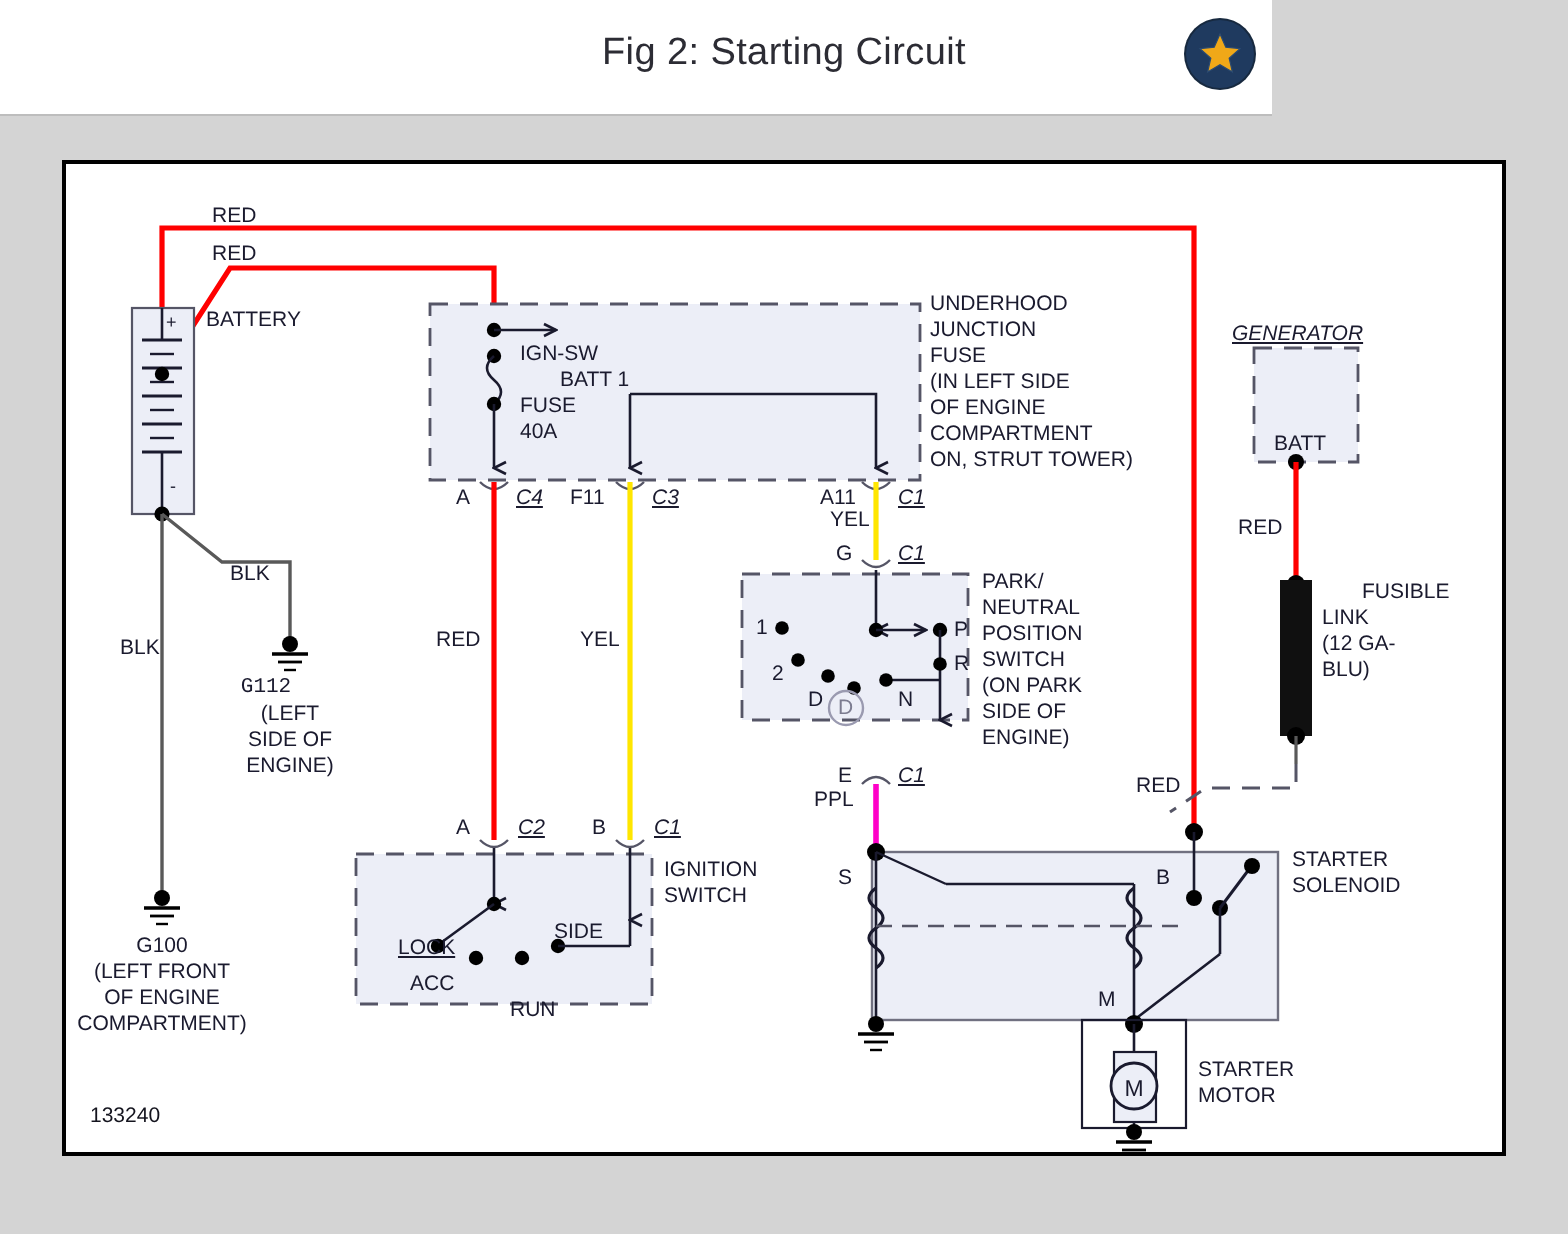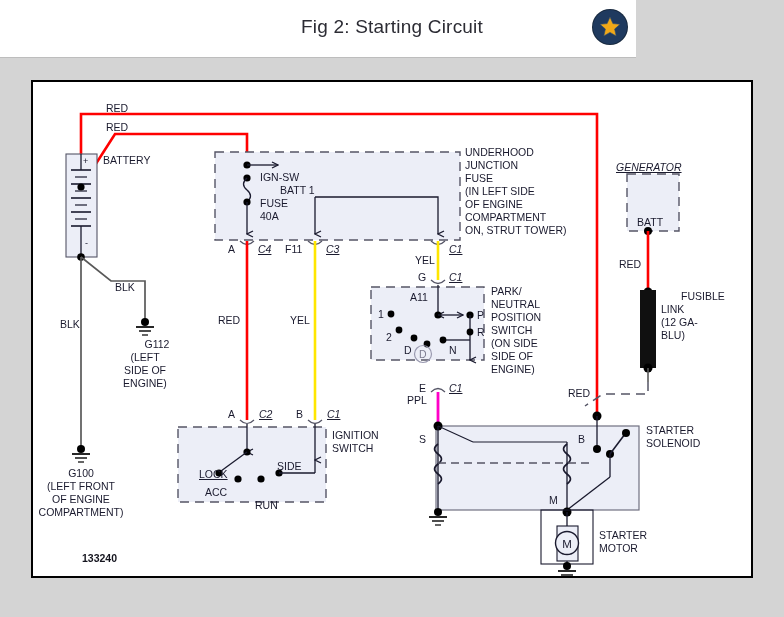--- a/index.html
+++ b/index.html
@@ -42,21 +42,21 @@
     font-family:"Liberation Sans", sans-serif;
     font-size:10.5px;
     color:#1a1a2e;
     line-height:12.4px;
     white-space:pre;
   }
   .lbl.u{text-decoration:underline;font-style:italic;}
   .lbl.ctr{text-align:center;}
   #fignum{
     position:absolute;left:12px;top:470px;
-    font-size:10.5px;font-weight:bold;color:#14141e;margin-left:37px;
+    font-size:10.5px;font-weight:normal;color:#14141e;
   }
 </style>
 </head>
 <body>
 
 <div id="titlebar">
   <div id="titletext">Fig 2: Starting Circuit</div>
   <div id="star-badge">
     <svg width="22" height="22" viewBox="0 0 22 22">
       <polygon points="11,1 13.9,7.6 21,8.3 15.6,13.1 17.2,20 11,16.4 4.8,20 6.4,13.1 1,8.3 8.1,7.6" fill="#f0a818" stroke="#2a4a72" stroke-width="0.6"></polygon>
@@ -279,41 +279,41 @@
   <div class="lbl" style="left:432px;top:90px;">FUSE</div>
   <div class="lbl" style="left:432px;top:103px;">(IN LEFT SIDE</div>
   <div class="lbl" style="left:432px;top:116px;">OF ENGINE</div>
   <div class="lbl" style="left:432px;top:129px;">COMPARTMENT</div>
   <div class="lbl" style="left:432px;top:142px;">ON, STRUT TOWER)</div>
 
   <div class="lbl" style="left:195px;top:161px;">A</div>
   <div class="lbl u" style="left:225px;top:161px;">C4</div>
   <div class="lbl" style="left:252px;top:161px;">F11</div>
   <div class="lbl u" style="left:293px;top:161px;">C3</div>
-  <div class="lbl" style="left:377px;top:161px;margin-top:48px;">A11</div>
+  <div class="lbl" style="left:377px;top:161px;">A11</div>
   <div class="lbl u" style="left:416px;top:161px;">C1</div>
 
   <div class="lbl" style="left:385px;top:189px;">G</div>
   <div class="lbl u" style="left:416px;top:189px;">C1</div>
   <div class="lbl" style="left:386px;top:300px;">E</div>
   <div class="lbl u" style="left:416px;top:300px;">C1</div>
 
   <div class="lbl" style="left:345px;top:226px;">1</div>
   <div class="lbl" style="left:353px;top:249px;">2</div>
   <div class="lbl" style="left:371px;top:262px;">D</div>
   <div class="lbl" style="left:416px;top:262px;">N</div>
   <div class="lbl" style="left:444px;top:244px;">R</div>
   <div class="lbl" style="left:444px;top:227px;">P</div>
   <div class="lbl" style="left:386px;top:266px;color:#7c7c90;">D</div>
 
   <div class="lbl" style="left:458px;top:203px;text-align:center;">PARK/</div>
   <div class="lbl" style="left:458px;top:216px;">NEUTRAL</div>
   <div class="lbl" style="left:458px;top:229px;">POSITION</div>
   <div class="lbl" style="left:458px;top:242px;">SWITCH</div>
-  <div class="lbl" style="left:458px;top:255px;">(ON SIDE</div>
+  <div class="lbl" style="left:458px;top:255px;">(ON PARK</div>
   <div class="lbl" style="left:458px;top:268px;">SIDE OF</div>
   <div class="lbl" style="left:458px;top:281px;">ENGINE)</div>
 
   <div class="lbl" style="left:195px;top:326px;">A</div>
   <div class="lbl u" style="left:226px;top:326px;">C2</div>
   <div class="lbl" style="left:263px;top:326px;">B</div>
   <div class="lbl u" style="left:294px;top:326px;">C1</div>
 
   <div class="lbl" style="left:166px;top:386px;text-decoration:underline;">LOCK</div>
   <div class="lbl" style="left:172px;top:404px;">ACC</div>
@@ -334,21 +334,21 @@
   <div class="lbl" style="left:566px;top:460px;">MOTOR</div>
 
   <div class="lbl u" style="left:583px;top:79px;">GENERATOR</div>
   <div class="lbl" style="left:604px;top:134px;">BATT</div>
 
   <div class="lbl" style="left:628px;top:208px;margin-left:20px;">FUSIBLE</div>
   <div class="lbl" style="left:628px;top:221px;">LINK</div>
   <div class="lbl" style="left:628px;top:234px;">(12 GA-</div>
   <div class="lbl" style="left:628px;top:247px;">BLU)</div>
 
-  <div class="lbl ctr" style="left:84px;top:256px;width:80px;">G112</div>
+  <div class="lbl ctr" style="left:60px;top:256px;width:80px;font-family:Liberation Mono, monospace;">G112</div>
   <div class="lbl ctr" style="left:72px;top:269px;width:80px;">(LEFT</div>
   <div class="lbl ctr" style="left:72px;top:282px;width:80px;">SIDE OF</div>
   <div class="lbl ctr" style="left:72px;top:295px;width:80px;">ENGINE)</div>
 
   <div class="lbl ctr" style="left:-2px;top:385px;width:100px;">G100</div>
   <div class="lbl ctr" style="left:-12px;top:398px;width:120px;">(LEFT FRONT</div>
   <div class="lbl ctr" style="left:-12px;top:411px;width:120px;">OF ENGINE</div>
   <div class="lbl ctr" style="left:-14px;top:424px;width:124px;">COMPARTMENT)</div>
 
   <div id="fignum">133240</div>

